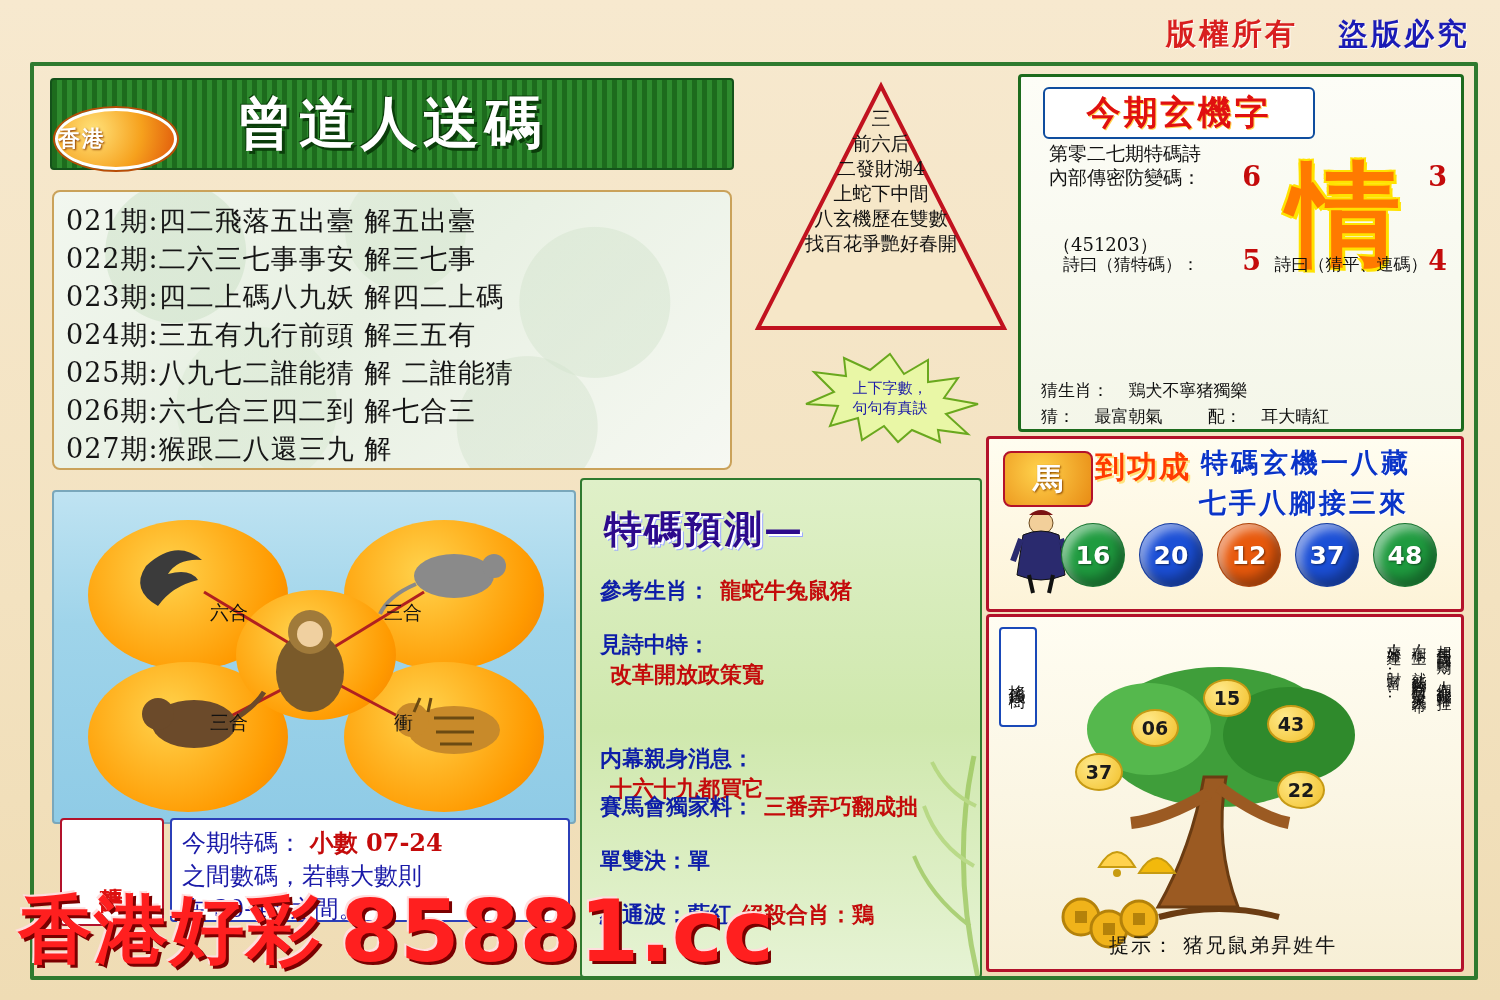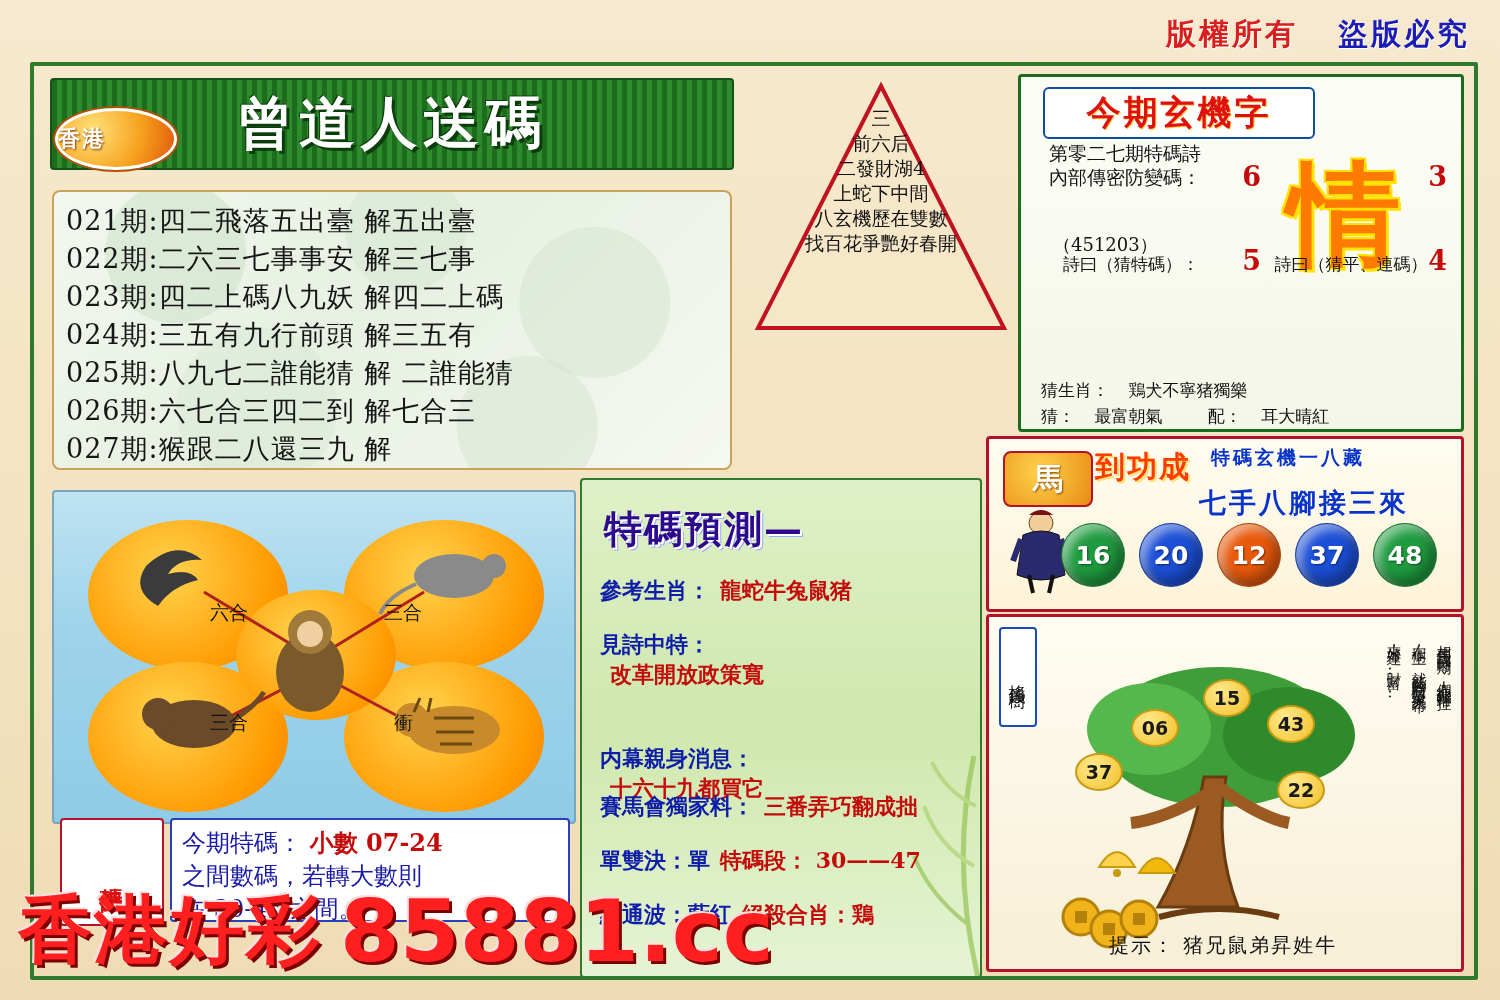--- a/index.html
+++ b/index.html
@@ -162,23 +162,23 @@
     color:#fff;font-weight:bold;font-size:30px;
     font-family:"DejaVu Serif","Liberation Serif",serif;text-shadow:1px 1px 2px #8d4a00;
   }
   .md-t1{
     position:absolute;left:106px;top:8px;
     font-family:"DejaVu Serif","Liberation Serif",serif;
     font-size:30px;font-weight:bold;color:#ff3b00;
     text-shadow:2px 2px 0 #ffe27a;letter-spacing:2px;
   }
   .md-t2{
-    position:absolute;left:222px;top:6px;
-    font-family:"DejaVu Serif","Liberation Serif",serif;
-    font-size:19px;font-weight:bold;color:#0a34c8;letter-spacing:3px;
+    position:absolute;left:212px;top:6px;
+    font-family:"DejaVu Serif","Liberation Serif",serif;
+    font-size:27px;font-weight:bold;color:#0a34c8;letter-spacing:3px;
     text-shadow:1px 1px 0 #fff;
   }
   .md-t3{
     position:absolute;left:210px;top:46px;
     font-family:"DejaVu Serif","Liberation Serif",serif;
     font-size:27px;font-weight:bold;color:#0a34c8;letter-spacing:3px;
     text-shadow:1px 1px 0 #fff;
   }
   .fig{
     position:absolute;left:20px;top:70px;width:64px;height:86px;
@@ -336,20 +336,29 @@
     <div class="tri-text">
       <div>三</div>
       <div>前六后</div>
       <div>二發財湖4</div>
       <div>上蛇下中間</div>
       <div>八玄機歷在雙數</div>
       <div>找百花爭艷好春開</div>
     </div>
   </div>
 
+  <div class="star">
+    <svg viewBox="0 0 180 92" style="position:absolute;inset:0;">
+      <polygon points="90,2 104,22 128,8 128,30 158,26 144,46 178,52 146,62 168,82 138,78 140,90 112,78 98,90 84,74 62,88 58,66 30,74 38,54 6,52 34,40 14,20 46,24 44,6 70,18" fill="#e9f7a6" stroke="#6aa81e" stroke-width="2"></polygon>
+    </svg>
+    <div class="lbl">
+      <span>上下字數，</span>
+      <span>句句有真訣</span>
+    </div>
+  </div>
 
   <div class="xuanji">
     <div class="xj-title">
       <span>今期玄機字</span>
     </div>
     <div class="xj-sub">
       <div>第零二七期特碼詩</div>
       <div>內部傳密防變碼：</div>
     </div>
     <div class="xj-code">（451203）</div>
@@ -520,21 +529,20 @@
     <div class="fc-row" style="top:264px;flex-direction:column;">
       <span class="fc-k">内幕親身消息：</span>
       <span class="fc-v">十六十九都買它</span>
     </div>
     <div class="fc-row" style="top:312px;">
       <span class="fc-k">賽馬會獨家料：</span>
       <span class="fc-v">三番弄巧翻成拙</span>
     </div>
     <div class="fc-row" style="top:366px;">
       <span class="fc-k">單雙決：單</span>
-      <span class="fc-v">特碼段： 30——47</span>
     </div>
     <div class="fc-row" style="top:420px;">
       <span class="fc-k">組通波：藍紅</span>
       <span class="fc-v">絕殺合肖：鶏</span>
     </div>
   </div>
 
   <div class="wm">
     <span class="cn">香港好彩</span>
     <span class="num">85881.cc</span>

